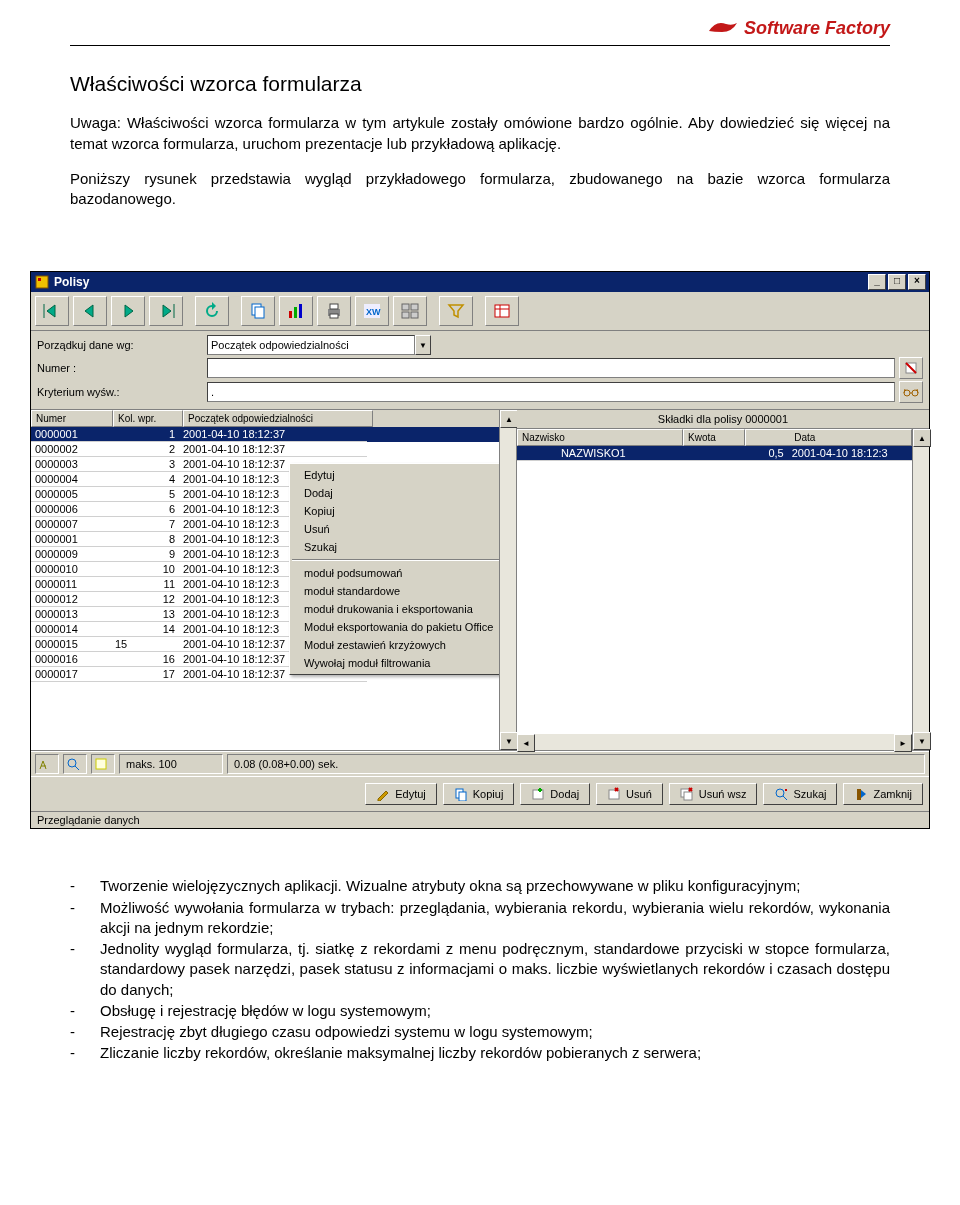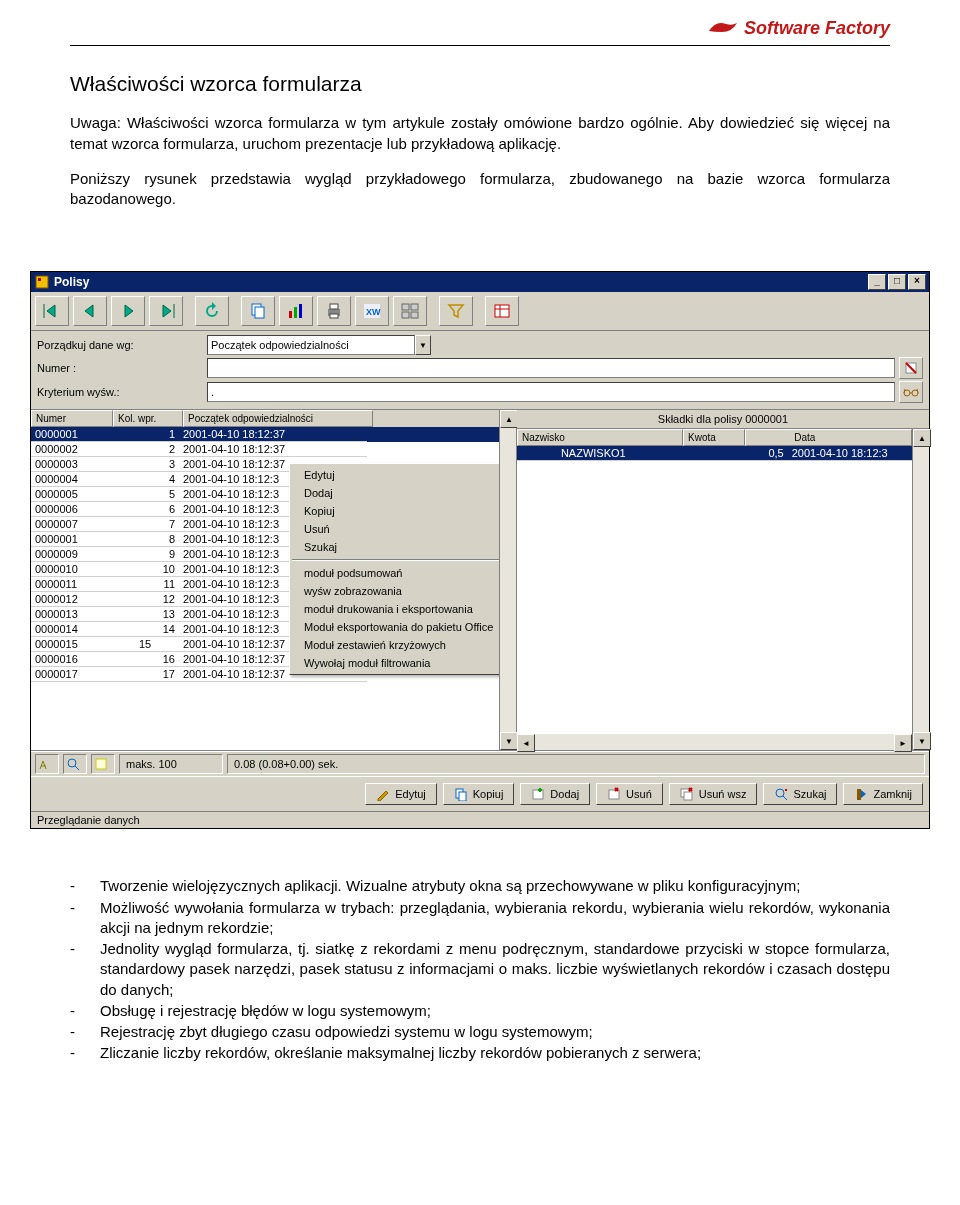--- a/index.html
+++ b/index.html
@@ -213,21 +213,21 @@
             </div>
           <div class="gridbody" id="lbody">
             <div class="ctxmenu" id="ctxmenu">
                 <div class="mi">Edytuj</div>
                 <div class="mi">Dodaj</div>
                 <div class="mi">Kopiuj</div>
                 <div class="mi">Usuń</div>
                 <div class="mi">Szukaj</div>
                 <div class="msep"></div>
                 <div class="mi">moduł podsumowań</div>
-                <div class="mi">wyśw zobrazowania</div>
+                <div class="mi">moduł standardowe</div>
                 <div class="mi">moduł drukowania i eksportowania</div>
                 <div class="mi">Moduł eksportowania do pakietu Office</div>
                 <div class="mi">Moduł zestawień krzyżowych</div>
                 <div class="mi">Wywołaj moduł filtrowania</div>
               </div>
           <div class="grow sel">
                 <div class="gc" style="width: 72px;">0000001</div>
                 <div class="gc" style="width: 60px; text-align: right;">1</div>
                 <div class="gc" style="width: 180px;">2001-04-10 18:12:37</div>
               </div>
@@ -291,21 +291,21 @@
                 <div class="gc" style="width: 60px; text-align: right;">13</div>
                 <div class="gc" style="width: 180px;">2001-04-10 18:12:3</div>
               </div>
               <div class="grow">
                 <div class="gc" style="width: 72px;">0000014</div>
                 <div class="gc" style="width: 60px; text-align: right;">14</div>
                 <div class="gc" style="width: 180px;">2001-04-10 18:12:3</div>
               </div>
               <div class="grow">
                 <div class="gc" style="width: 72px;">0000015</div>
-                <div class="gc" style="width: 60px; text-align: center;">15</div>
+                <div class="gc" style="width: 60px; text-align: left;">15</div>
                 <div class="gc" style="width: 180px;">2001-04-10 18:12:37</div>
               </div>
               <div class="grow">
                 <div class="gc" style="width: 72px;">0000016</div>
                 <div class="gc" style="width: 60px; text-align: right;">16</div>
                 <div class="gc" style="width: 180px;">2001-04-10 18:12:37</div>
               </div>
               <div class="grow">
                 <div class="gc" style="width: 72px;">0000017</div>
                 <div class="gc" style="width: 60px; text-align: right;">17</div>

